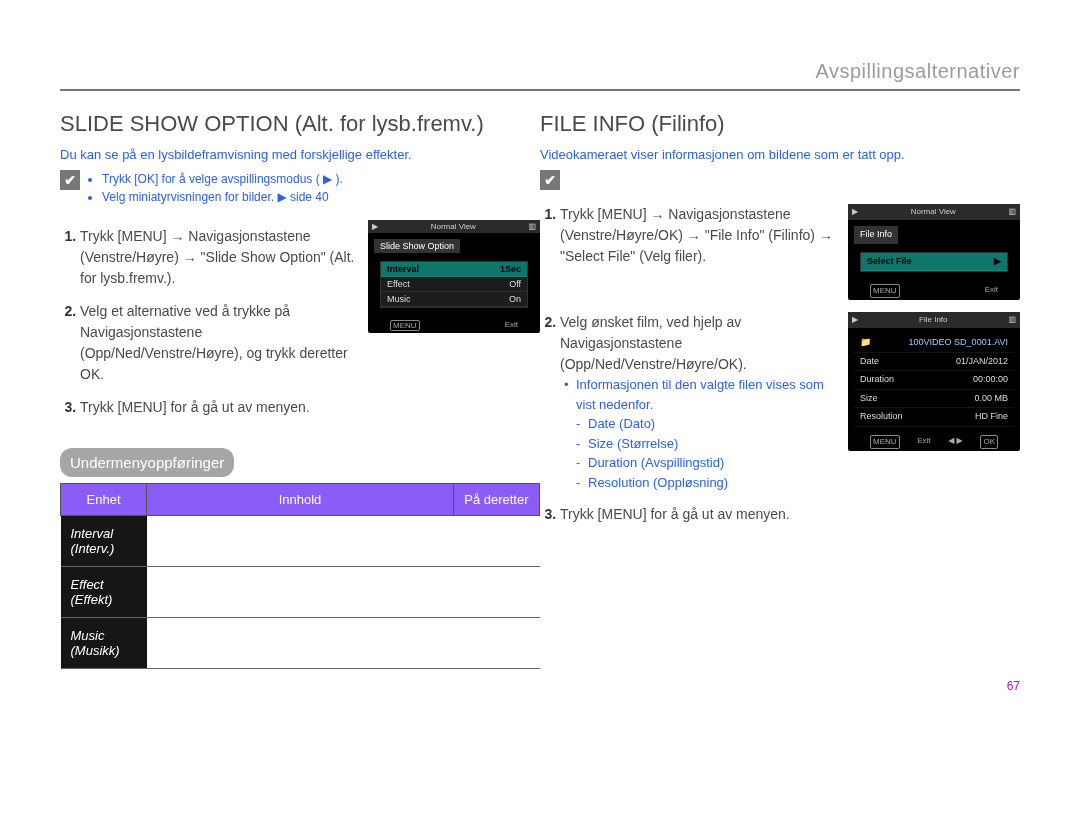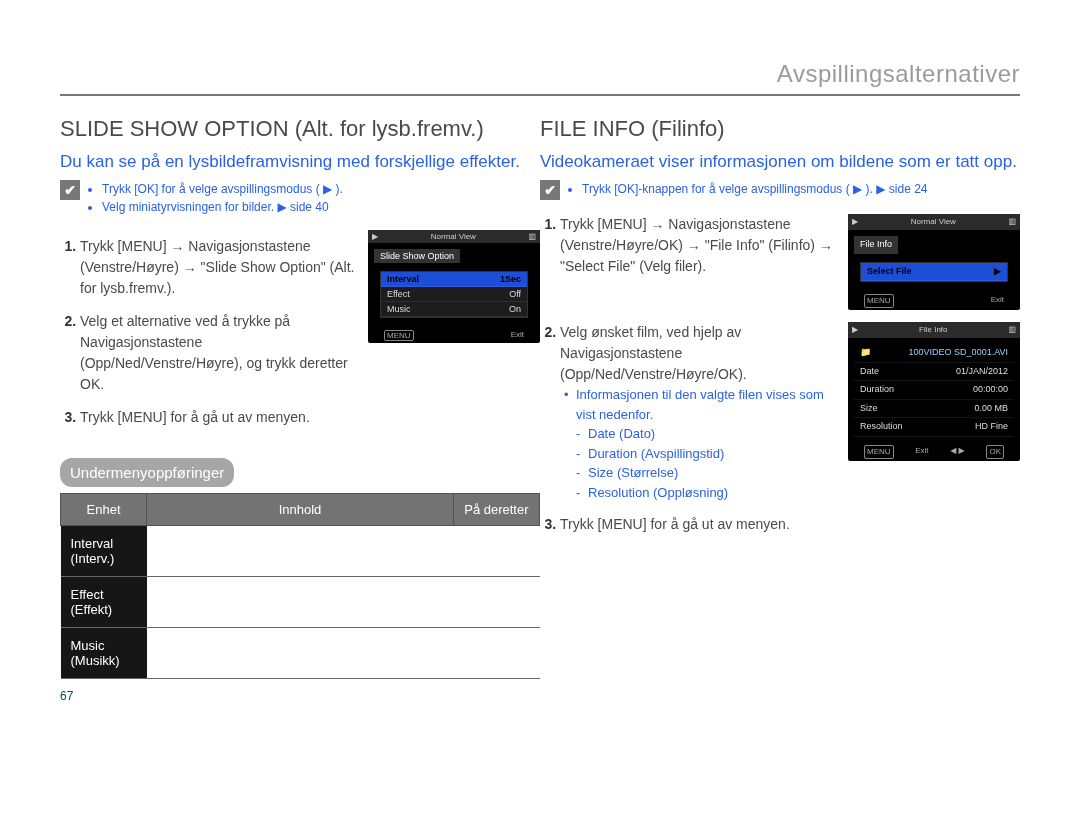--- a/index.html
+++ b/index.html
@@ -24,38 +24,38 @@
     padding: 60px 60px 30px 60px;
     box-sizing: content-box;
   }
   .topline {
     border-bottom: 2px solid #777;
     text-align: right;
     padding-bottom: 6px;
     margin-bottom: 14px;
   }
   .topline .title {
-    font-size: 24px;
+    font-size: 20px;
     color: var(--head-grey);
     font-weight: 400;
     letter-spacing: .5px;
   }
   .cols {
     display: flex;
   }
   .col { flex: 1 1 0; min-width: 0; }
   h2.section {
     font-size: 22px;
     color: var(--text);
     font-weight: 400;
     margin: 6px 0 10px 0;
   }
   .lead {
     color: var(--blue);
-    font-size: 17px;
+    font-size: 13px;
     margin: 2px 0 8px 0;
   }
   .note {
     display: flex;
     gap: 8px;
     align-items: flex-start;
     margin: 4px 0 14px 0;
   }
   .icon-check {
     width: 20px; height: 20px;
@@ -110,55 +110,55 @@
   .shot .panel { padding: 6px 6px; }
   .shot .panel-title {
     background: #333; color: #fff; font-size: 9px; padding: 2px 6px; margin-bottom: 4px;
     display: inline-block;
   }
   .shot .row {
     display: flex; justify-content: space-between; align-items: center;
     padding: 2px 6px; border-bottom: 1px solid rgba(255,255,255,.08);
     font-size: 9px;
   }
-  .shot .row.sel { background: #1d4ed8; color: #000; font-weight: 700; }
+  .shot .row.sel { background: #0f766e; color: #000; font-weight: 700; }
   .shot .panel-grey {
     background: #1d1d1d; margin: 4px 6px; border: 1px solid #333;
   }
   .shot .footer {
-    display: flex; justify-content: space-between; padding: 2px 16px;
+    display: flex; justify-content: space-between; padding: 2px 22px;
     font-size: 8px; color: #aaa;
   }
   .badge { font-size: 8px; padding: 0 2px; border: 1px solid #888; border-radius: 2px; }
 
   
   .submenu-head {
     background: #a6a6a6; color: #fff; padding: 6px 10px; font-size: 15px;
     width: max-content; margin: 18px 0 6px 0; border-radius: 12px;
   }
   table.sm {
     border-collapse: collapse;
     width: 100%;
     font-size: 13px;
   }
   table.sm th {
-    background: #737373; color: #fff; font-weight: 400;
+    background: #8b5cf6; color: #fff; font-weight: 400;
     padding: 8px 10px; border: 1px solid #515354;
     text-align: center;
   }
   table.sm td {
-    border-bottom: 1px solid #666; padding: 10px 10px; vertical-align: middle;
+    border-bottom: 1px solid #666; padding: 10px 10px; vertical-align: middle; font-style: italic;
   }
   table.sm td.dark {
     background: var(--dark); color: #fff; width: 18%;
   }
   table.sm td.wide { width: 64%; }
 
   .page-num {
-    color: #0c4a6e; font-size: 12px; margin-top: 10px;
+    text-align: right; color: #a21caf; font-size: 12px; margin-top: 10px;
   }
 </style>
 </head>
 <body>
 
 <div class="page">
   <div class="topline">
     <span class="title">Avspillingsalternativer</span>
   </div>
 
@@ -245,23 +245,20 @@
     </div>
 
     <div class="col">
       <h2 class="section">FILE INFO (Filinfo)</h2>
       <div class="lead">Videokameraet viser informasjonen om bildene som er tatt opp.</div>
 
       <div class="note">
         <div class="icon-check">
             <span>✔</span>
           </div>
-        <ul class="bullets">
-          <li>Trykk [OK]-knappen for å velge avspillingsmodus (  ▶  ). ▶ side 24</li>
-        </ul>
       </div>
 
       <ol class="steps">
         <li>
           <div class="step-with-screen">
             <div class="step-text">
               <span>Trykk [MENU] → Navigasjonstastene (Venstre/Høyre/OK) → "File Info" (Filinfo) → "Select File" (Velg filer).</span>
             </div>
 
             <div class="shot">
@@ -286,22 +283,22 @@
             </div>
           </div>
         </li>
 
         <li>
           <div class="step-with-screen">
             <div class="step-text">
               <span>Velg ønsket film, ved hjelp av Navigasjonstastene (Opp/Ned/Venstre/Høyre/OK).</span>
               <div class="sub sub-item">Informasjonen til den valgte filen vises som vist nedenfor.</div>
               <div class="sub dash">Date (Dato)</div>
+              <div class="sub dash">Size (Størrelse)</div>
               <div class="sub dash">Duration (Avspillingstid)</div>
-              <div class="sub dash">Size (Størrelse)</div>
               <div class="sub dash">Resolution (Oppløsning)</div>
             </div>
 
             <div class="shot">
               <div class="bar">
                 <span>▶</span>
                 <span>File Info</span>
                 <span>▥</span>
               </div>
               <div class="panel">

